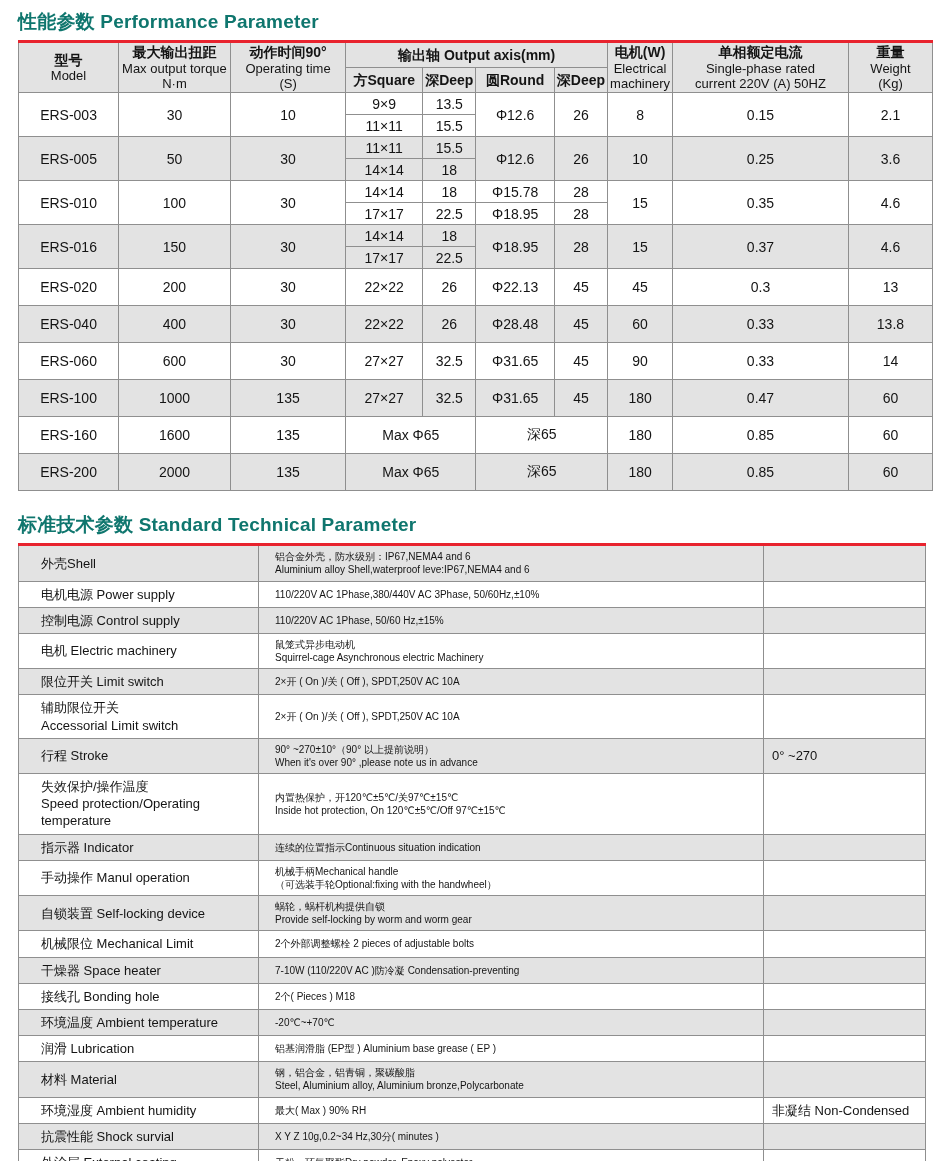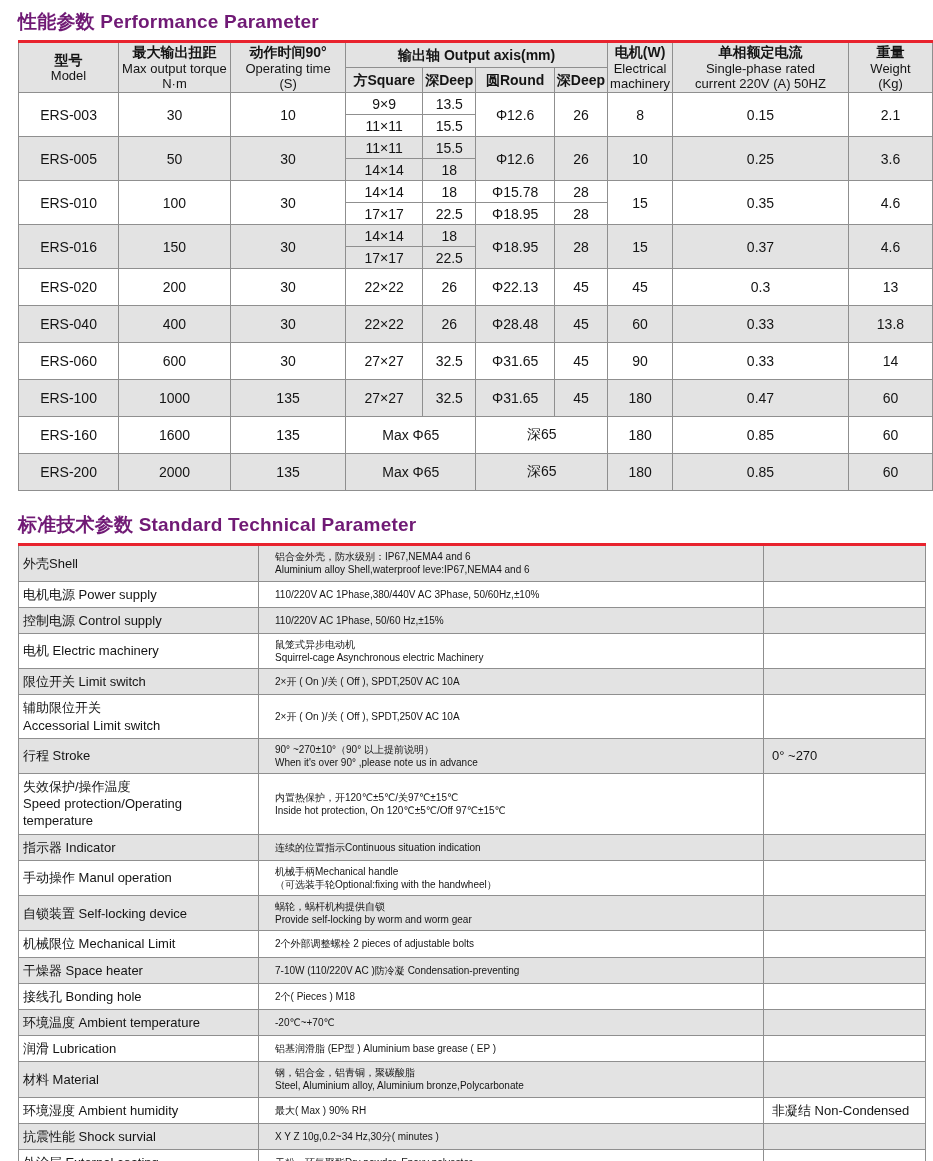--- a/index.html
+++ b/index.html
@@ -9,21 +9,21 @@
     --ink:#141414;
   }
   html,body{margin:0;padding:0;}
   body{
     width:933px;height:1161px;background:#fff;color:var(--ink);
     font-family:"Liberation Sans","DejaVu Sans",sans-serif;
     -webkit-font-smoothing:antialiased;
   }
   .section-title{
     margin:0 0 5px 18px;padding-top:9px;
-    font-size:19px;font-weight:bold;letter-spacing:.2px;color:#701a75;
+    font-size:19px;font-weight:bold;letter-spacing:.2px;color:#0f766e;
   }
   table{border-collapse:collapse;margin-left:18px;table-layout:fixed;}
   .perf,.tech{border:1px solid var(--grid);border-top:3px solid var(--red);}
 
   
   .perf th,.perf td{
     border:1px solid var(--grid);text-align:center;vertical-align:middle;
     font-size:14px;padding:1px 2px;overflow:hidden;white-space:nowrap;
   }
   .perf thead th{background:var(--stripe);font-weight:normal;font-size:13px;line-height:1.18;}
@@ -35,21 +35,21 @@
   .perf tbody tr.g td{background:var(--stripe);}
   .perf tbody tr.w td{background:#fff;}
 
   
   .tech td{
     border:1px solid var(--grid);vertical-align:middle;
     font-size:10px;line-height:1.32;padding:4px 6px;
   }
   .tech tr.g td{background:var(--stripe);}
   .tech tr.w td{background:#fff;}
-  .tech td.lbl{padding-left:4px;font-size:13px;}
+  .tech td.lbl{padding-left:22px;font-size:13px;}
   .tech td.val{padding-left:16px;}
   .tech td.note{padding-left:8px;font-size:13px;white-space:nowrap;}
   .tech tr{height:20px;}
 </style>
 </head>
 <body>
 
 <h2 class="section-title">性能参数 Performance Parameter</h2>
 
 <table class="perf">

